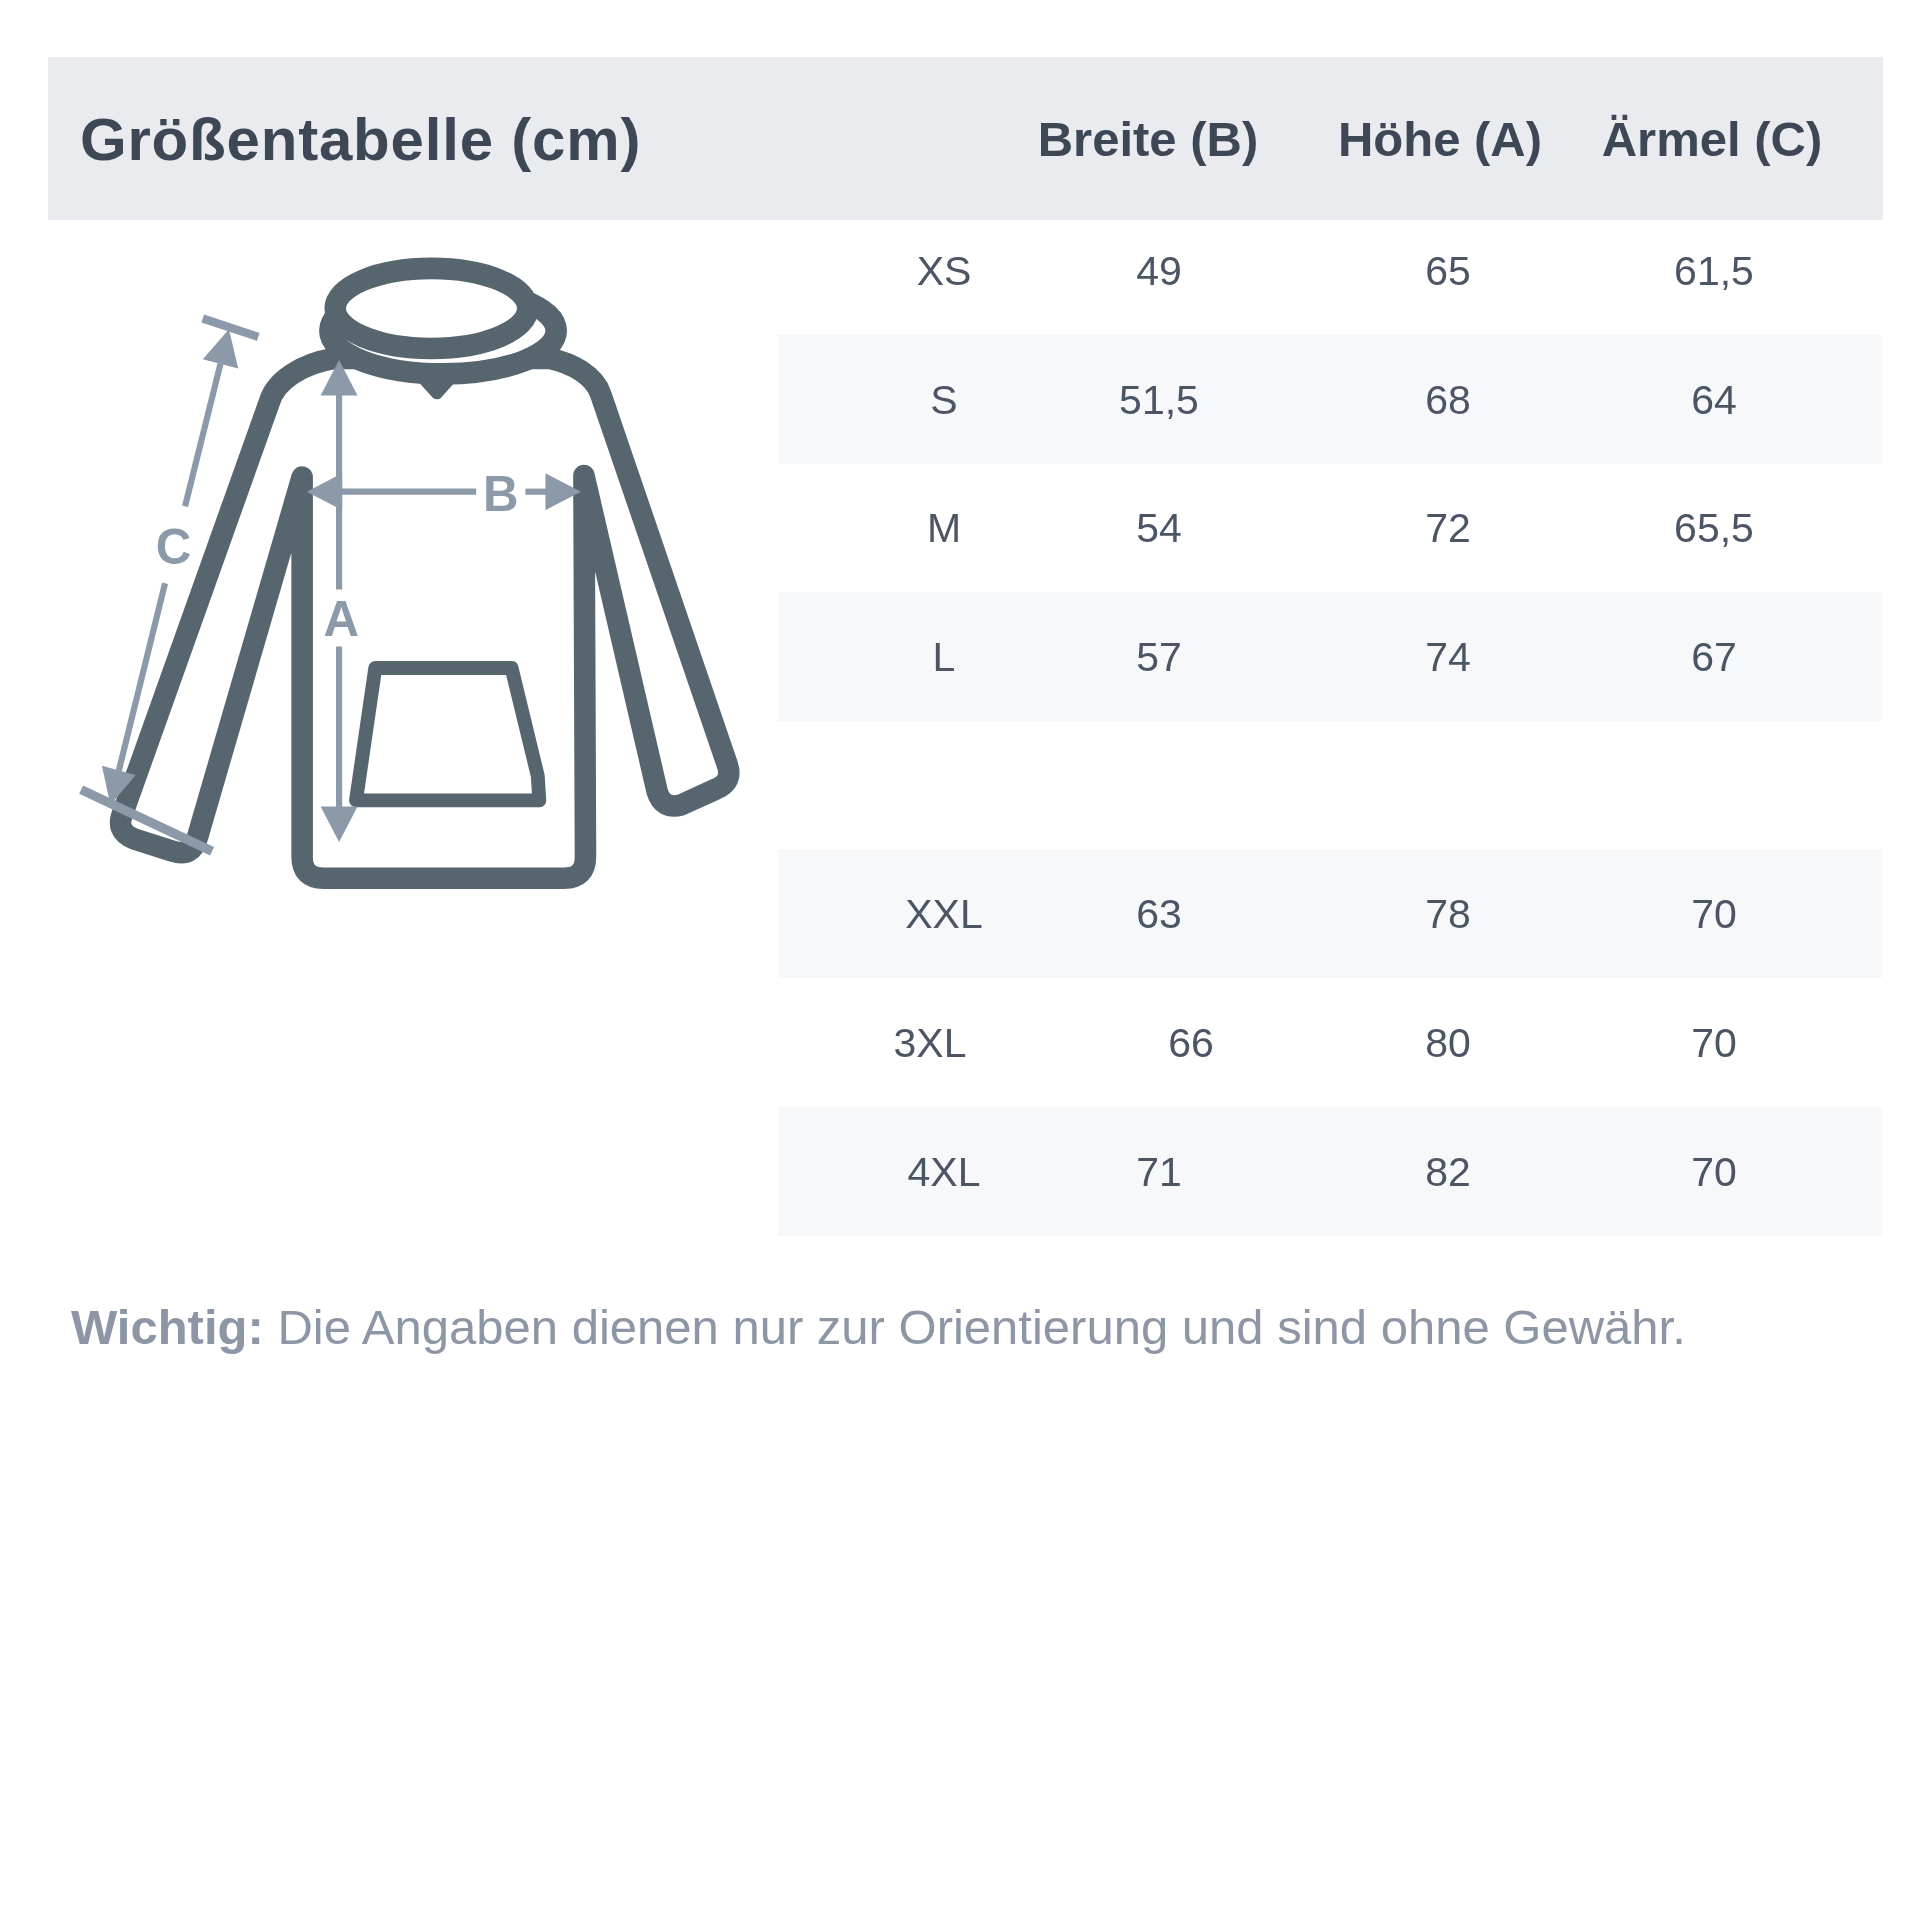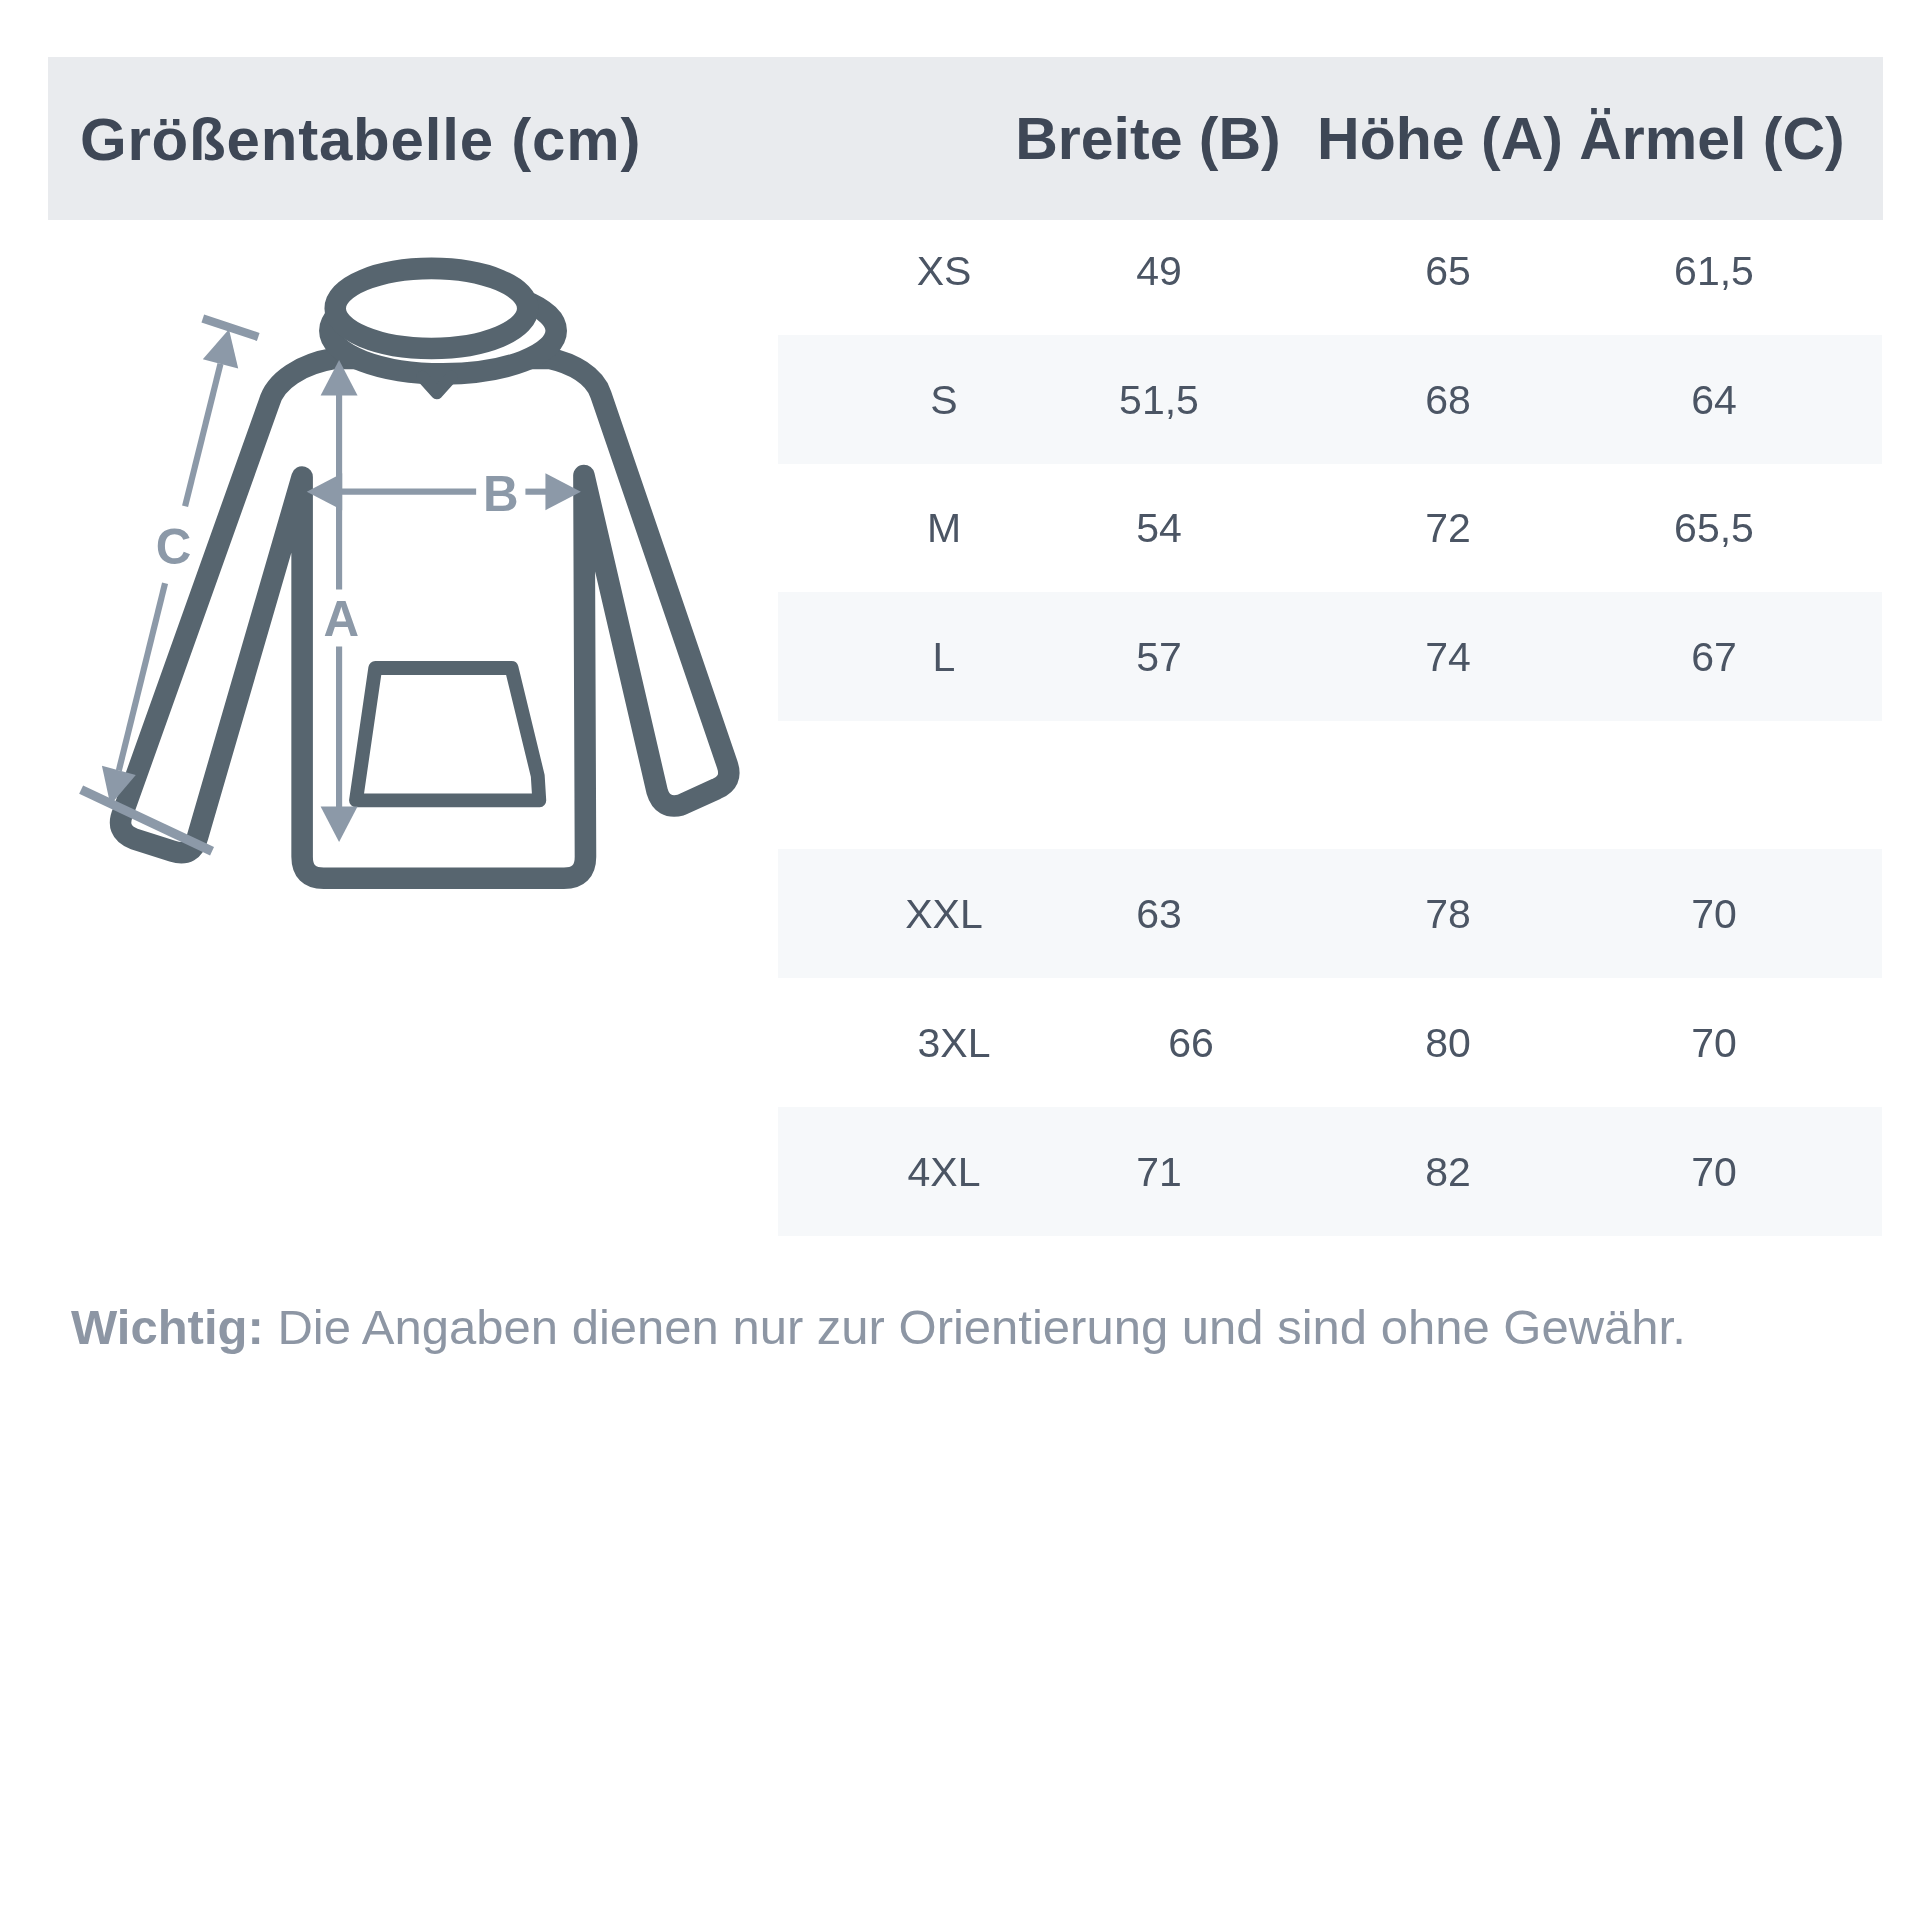--- a/index.html
+++ b/index.html
@@ -11,21 +11,21 @@
     position:absolute;left:48px;top:57px;width:1835px;height:163px;
     background:var(--header-bg,#E9EBEE);
   }
   .page-title{
     position:absolute;left:32px;top:50%;transform:translateY(-50%);
     font-size:60px;font-weight:bold;color:var(--heading-text,#3E4756);
     white-space:nowrap;letter-spacing:0.8px;
   }
   .col-head{
     position:absolute;top:50%;transform:translate(-50%,-50%);
-    font-size:59px;font-weight:bold;color:var(--heading-text,#3E4756);
+    font-size:49px;font-weight:bold;color:var(--heading-text,#3E4756);
     white-space:nowrap;
   }
   .table-body{
     position:absolute;left:778px;top:206px;width:1104px;height:1029px;
   }
   .t-row{position:absolute;left:0;width:1104px;height:129px;}
   .t-row.stripe{background:var(--stripe-bg,#F6F8FA);}
   .t-cell{
     position:absolute;top:50%;transform:translate(-50%,-50%);
     font-size:41px;color:var(--value-text,#4B5564);white-space:nowrap;
@@ -127,21 +127,21 @@
         <span class="t-cell" style="left: 670px;">74</span>
         <span class="t-cell" style="left: 936px;">67</span>
       </div>
       <div class="t-row stripe" style="top: 643px;">
         <span class="t-cell" style="left: 166px;">XXL</span>
         <span class="t-cell" style="left: 381px;">63</span>
         <span class="t-cell" style="left: 670px;">78</span>
         <span class="t-cell" style="left: 936px;">70</span>
       </div>
       <div class="t-row" style="top: 772px;">
-        <span class="t-cell" style="left: 176px; text-align: center;">3XL</span>
+        <span class="t-cell" style="left: 152px; text-align: center;">3XL</span>
         <span class="t-cell" style="left: 381px; margin-left: 32px;">66</span>
         <span class="t-cell" style="left: 670px;">80</span>
         <span class="t-cell" style="left: 936px;">70</span>
       </div>
       <div class="t-row stripe" style="top: 901px;">
         <span class="t-cell" style="left: 166px;">4XL</span>
         <span class="t-cell" style="left: 381px;">71</span>
         <span class="t-cell" style="left: 670px;">82</span>
         <span class="t-cell" style="left: 936px;">70</span>
       </div>

